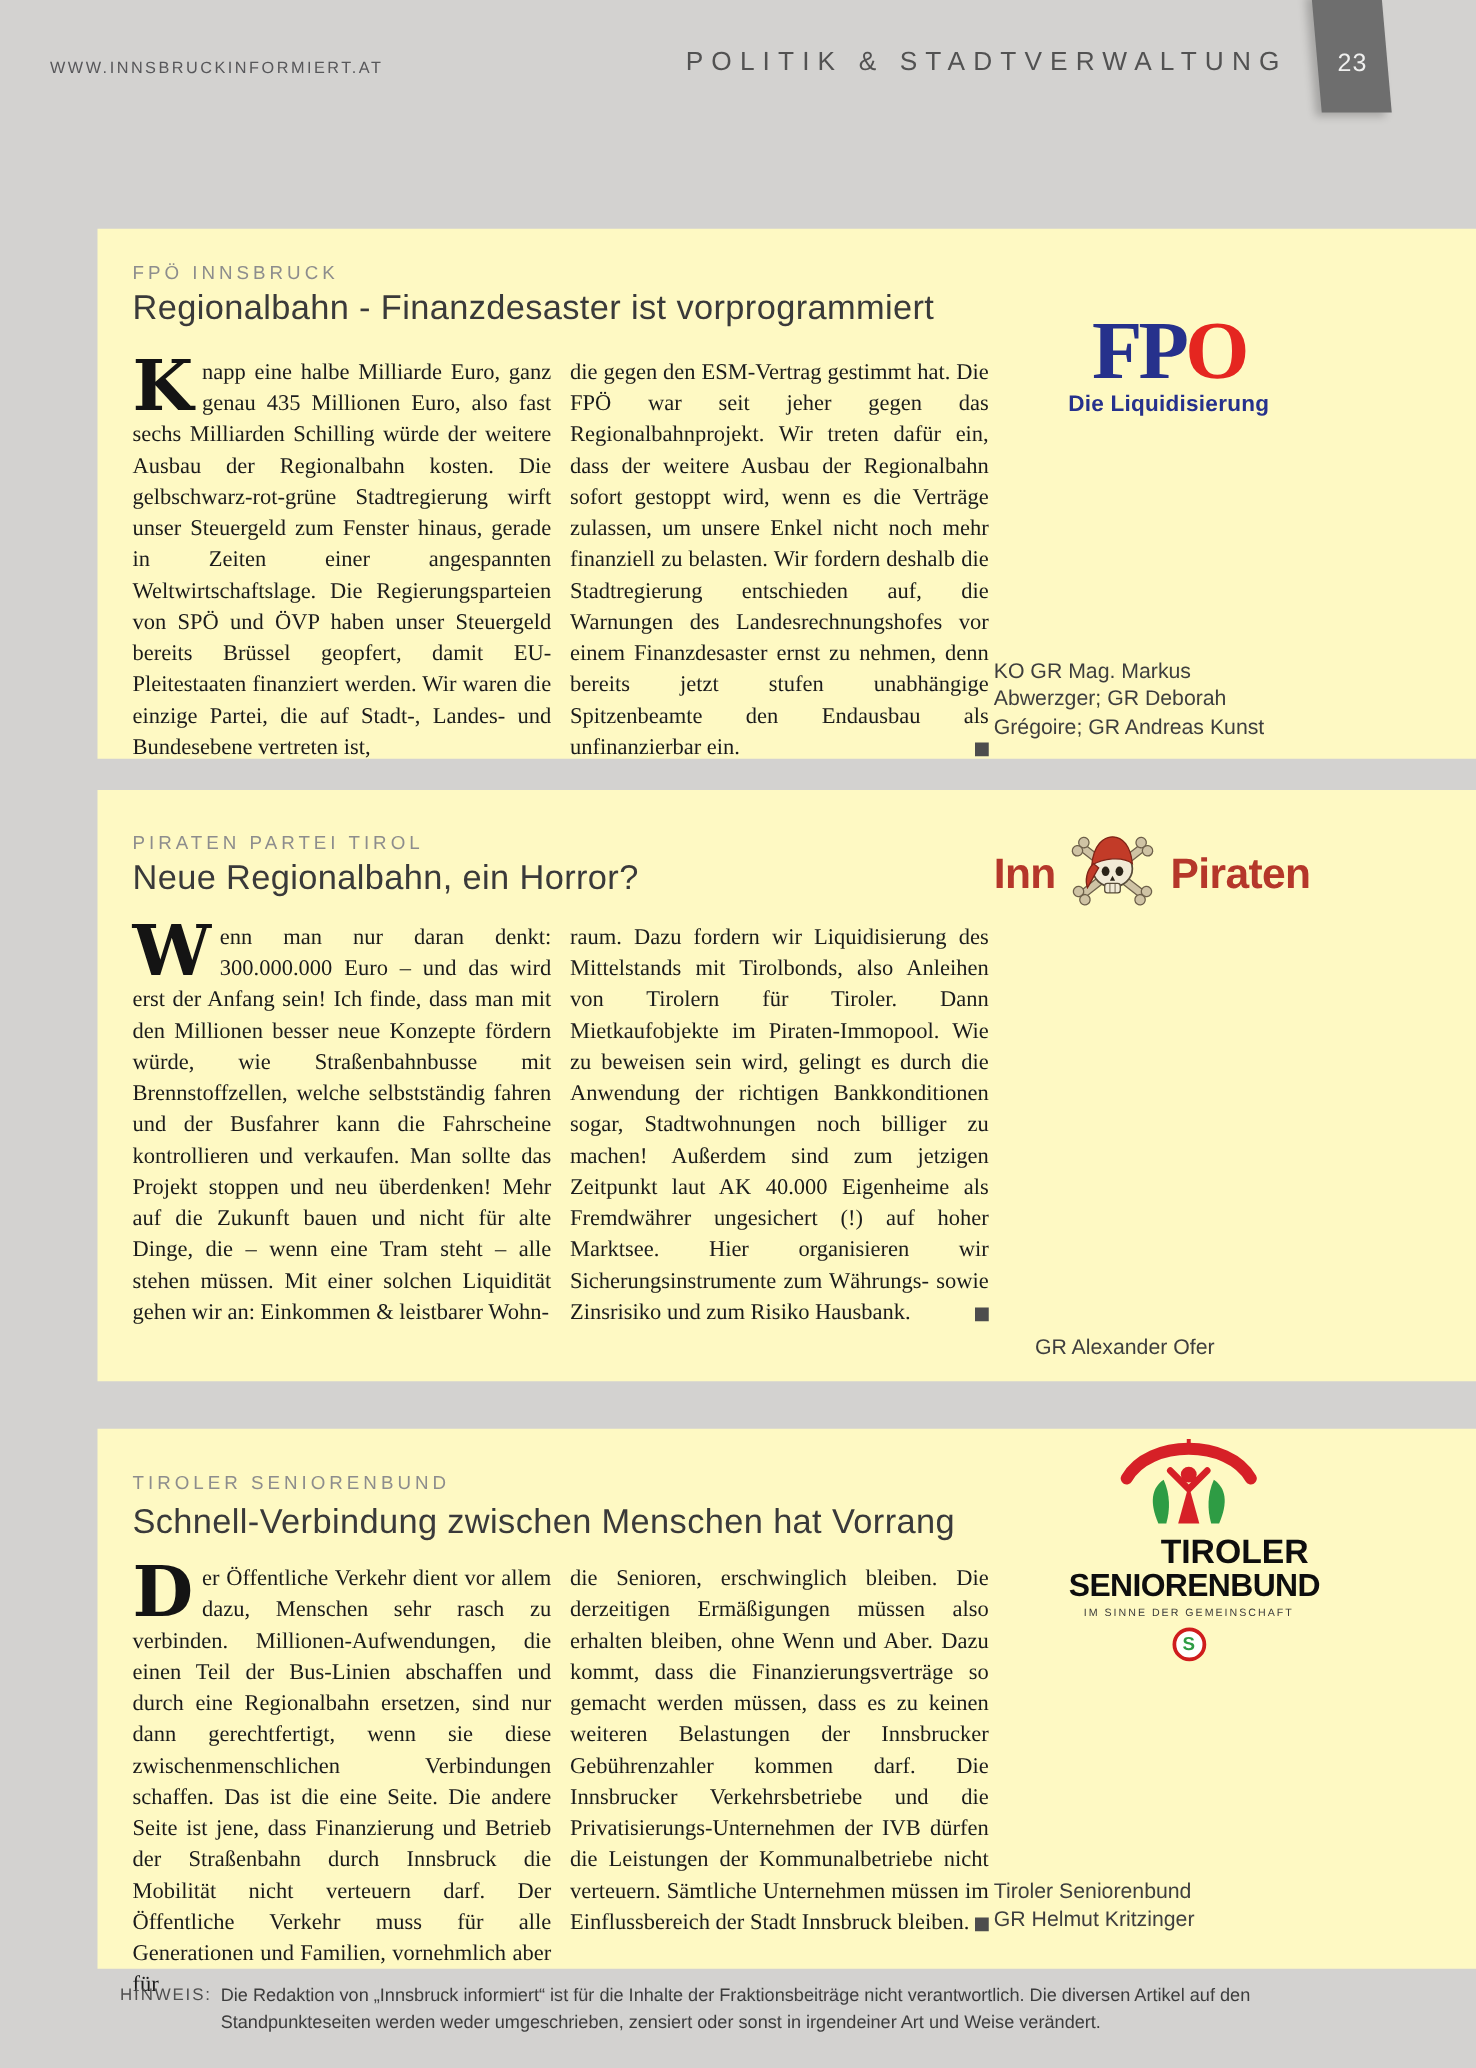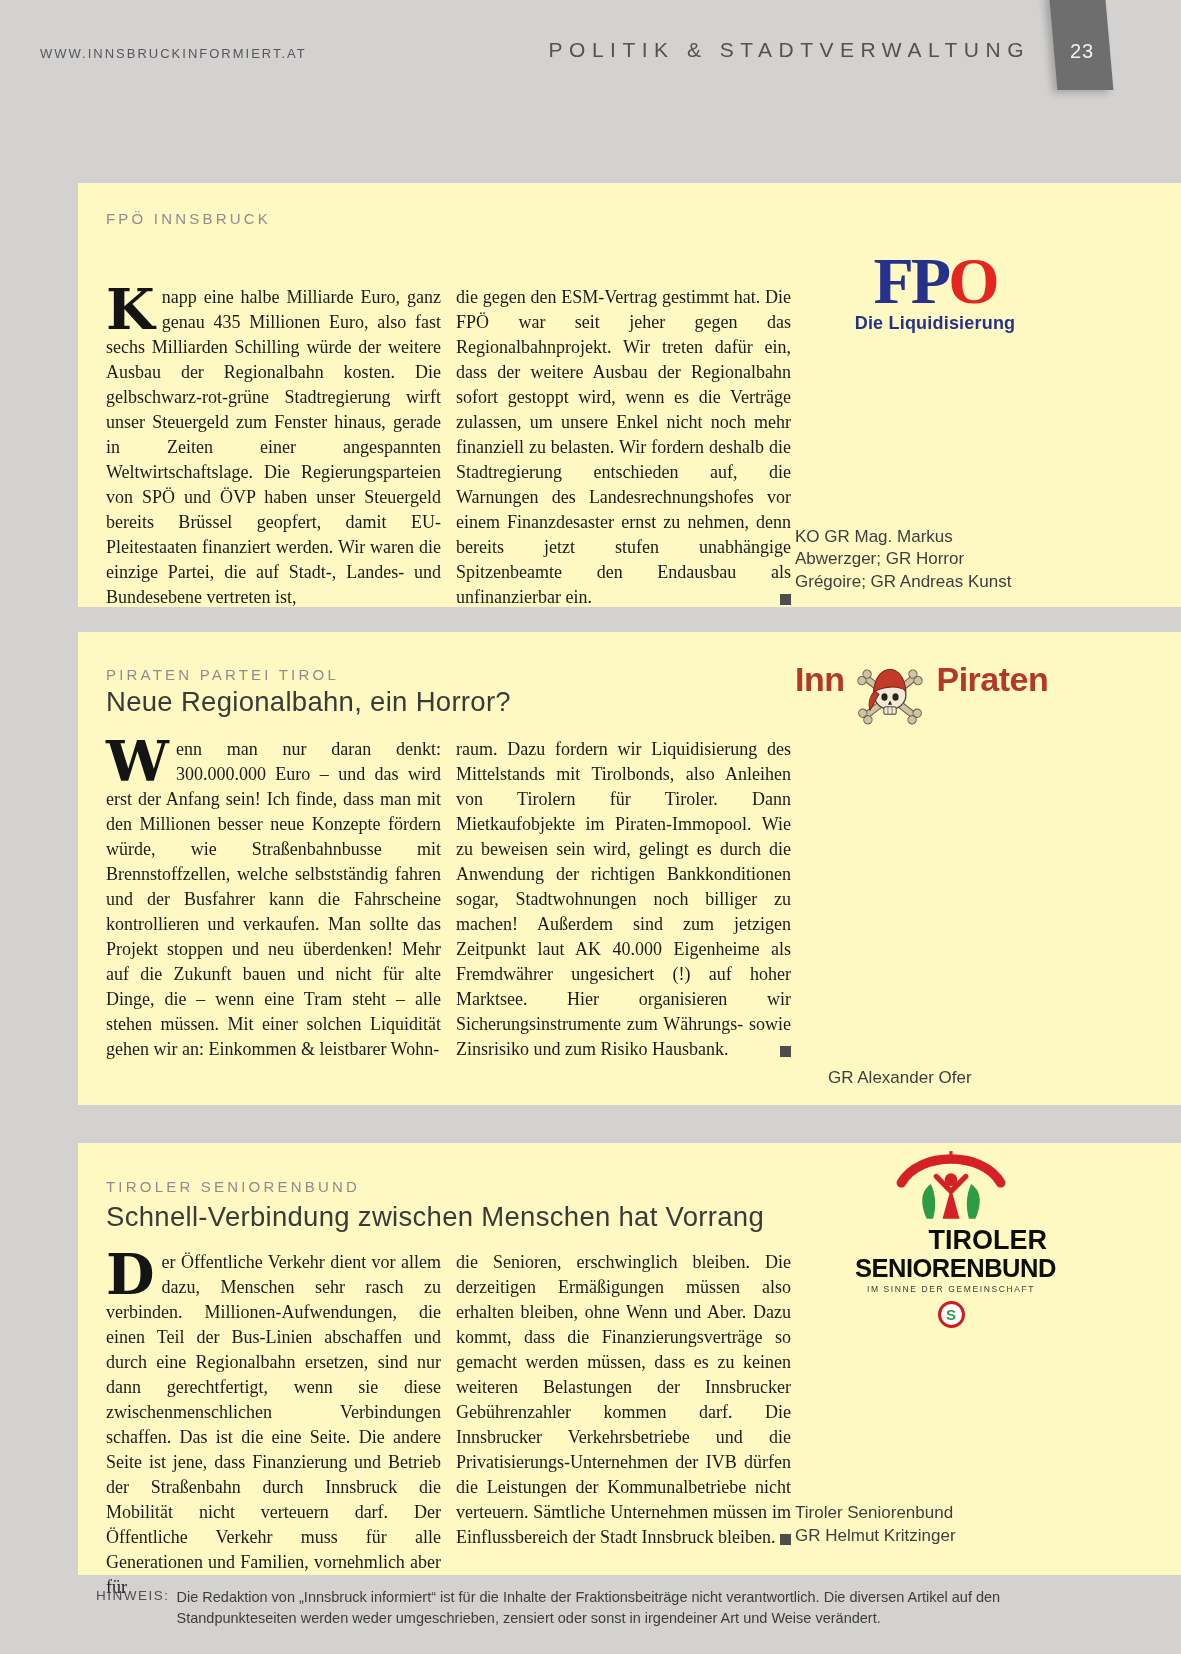--- a/index.html
+++ b/index.html
@@ -108,21 +108,21 @@
   }
   .fpo-blue { color:#26318c; }
   .fpo-red  { color:#e52620; }
   .fpo-sub  {
     font-weight:700; font-size:18px; color:#26318c; letter-spacing:0.2px; margin-top:1px;
   }
 
   
   .pirat-logo {
     position:absolute; left:0; top:28px;
-    display:flex; align-items:flex-start;
+    display:flex; align-items:center;
     font-weight:700; font-size:34px; color:#b5372a; letter-spacing:-0.5px;gap:13px;
   }
   .pirat-logo svg { margin:0 -5px; }
 
   
   .sb-logo { position:absolute; left:60px; top:6px; width:192px; text-align:center; }
   .sb-line1 { font-weight:700; font-size:27px; color:#0e0e0e; line-height:1.02;text-align:right; }
   .sb-line2 { font-weight:700; font-size:25.5px; color:#0e0e0e; letter-spacing:-0.5px; line-height:1.05; }
   .sb-tag   { font-size:8.5px; letter-spacing:1.6px; color:#3a3a3a; margin-top:3px; }
   .sb-badge {
@@ -150,35 +150,36 @@
 <body>
 
 <div class="hdr-url">WWW.INNSBRUCKINFORMIERT.AT</div>
 <div class="hdr-section">POLITIK &amp; STADTVERWALTUNG</div>
 <div class="page-tab">
   <span class="num">23</span>
 </div>
 
 <section class="card card-1">
   <div class="kicker">FPÖ INNSBRUCK</div>
+  <h1 class="title">Regionalbahn - Finanzdesaster ist vorprogrammiert</h1>
   <div class="cols">
     <div class="col">
       <span class="dropcap">K</span><span>napp eine halbe Milliarde Euro, ganz genau 435 Millionen Euro, also fast sechs Milliarden Schilling würde der weitere Ausbau der Regionalbahn kosten. Die gelbschwarz-rot-grüne Stadtregierung wirft unser Steuergeld zum Fenster hinaus, gerade in Zeiten einer angespannten Weltwirtschaftslage. Die Regierungsparteien von SPÖ und ÖVP haben unser Steuergeld bereits Brüssel geopfert, damit EU-Pleitestaaten finanziert werden. Wir waren die einzige Partei, die auf Stadt-, Landes- und Bundesebene vertreten ist,</span>
     </div>
     <div class="col">
       <span>die gegen den ESM-Vertrag gestimmt hat. Die FPÖ war seit jeher gegen das Regionalbahnprojekt. Wir treten dafür ein, dass der weitere Ausbau der Regionalbahn sofort gestoppt wird, wenn es die Verträge zulassen, um unsere Enkel nicht noch mehr finanziell zu belasten. Wir fordern deshalb die Stadtregierung entschieden auf, die Warnungen des Landesrechnungshofes vor einem Finanzdesaster ernst zu nehmen, denn bereits jetzt stufen unabhängige Spitzenbeamte den Endausbau als unfinanzierbar ein.</span>
       <span class="endmark"></span>
     </div>
   </div>
   <aside class="rail">
     <div class="fpo-logo">
       <div class="fpo-word"><span class="fpo-blue">FP</span><span class="fpo-red">O</span></div>
       <div class="fpo-sub">Die Liquidisierung</div>
     </div>
-    <div class="caption">KO GR Mag. Markus Abwerzger; GR Horror Grégoire; GR Andreas Kunst</div>
+    <div class="caption">KO GR Mag. Markus Abwerzger; GR Deborah Grégoire; GR Andreas Kunst</div>
   </aside>
 </section>
 
 <section class="card card-2">
   <div class="kicker">PIRATEN PARTEI TIROL</div>
   <h1 class="title">Neue Regionalbahn, ein Horror?</h1>
   <div class="cols">
     <div class="col">
       <span class="dropcap">W</span><span>enn man nur daran denkt: 300.000.000 Euro – und das wird erst der Anfang sein! Ich finde, dass man mit den Millionen besser neue Konzepte fördern würde, wie Straßenbahnbusse mit Brennstoffzellen, welche selbstständig fahren und der Busfahrer kann die Fahrscheine kontrollieren und verkaufen. Man sollte das Projekt stoppen und neu überdenken! Mehr auf die Zukunft bauen und nicht für alte Dinge, die – wenn eine Tram steht – alle stehen müssen. Mit einer solchen Liquidität gehen wir an: Einkommen &amp; leistbarer Wohn-</span>
     </div>

